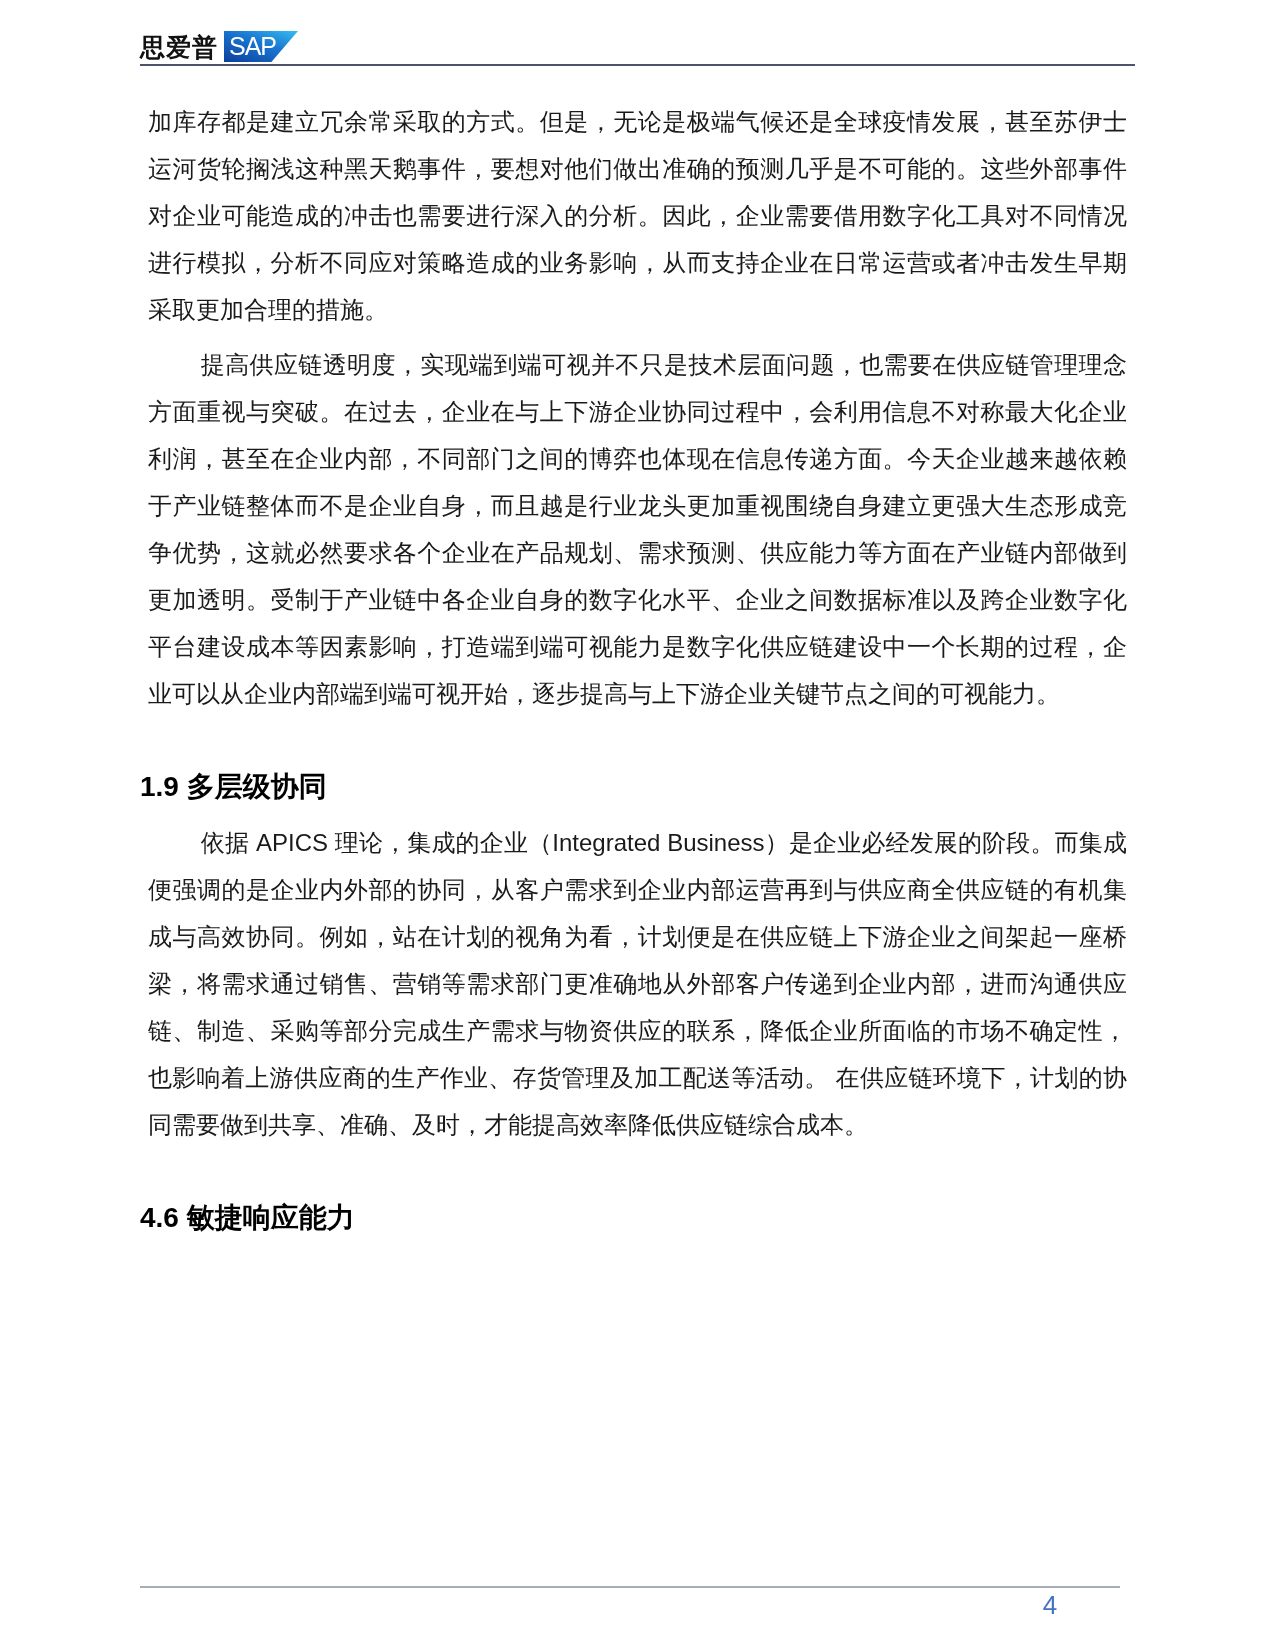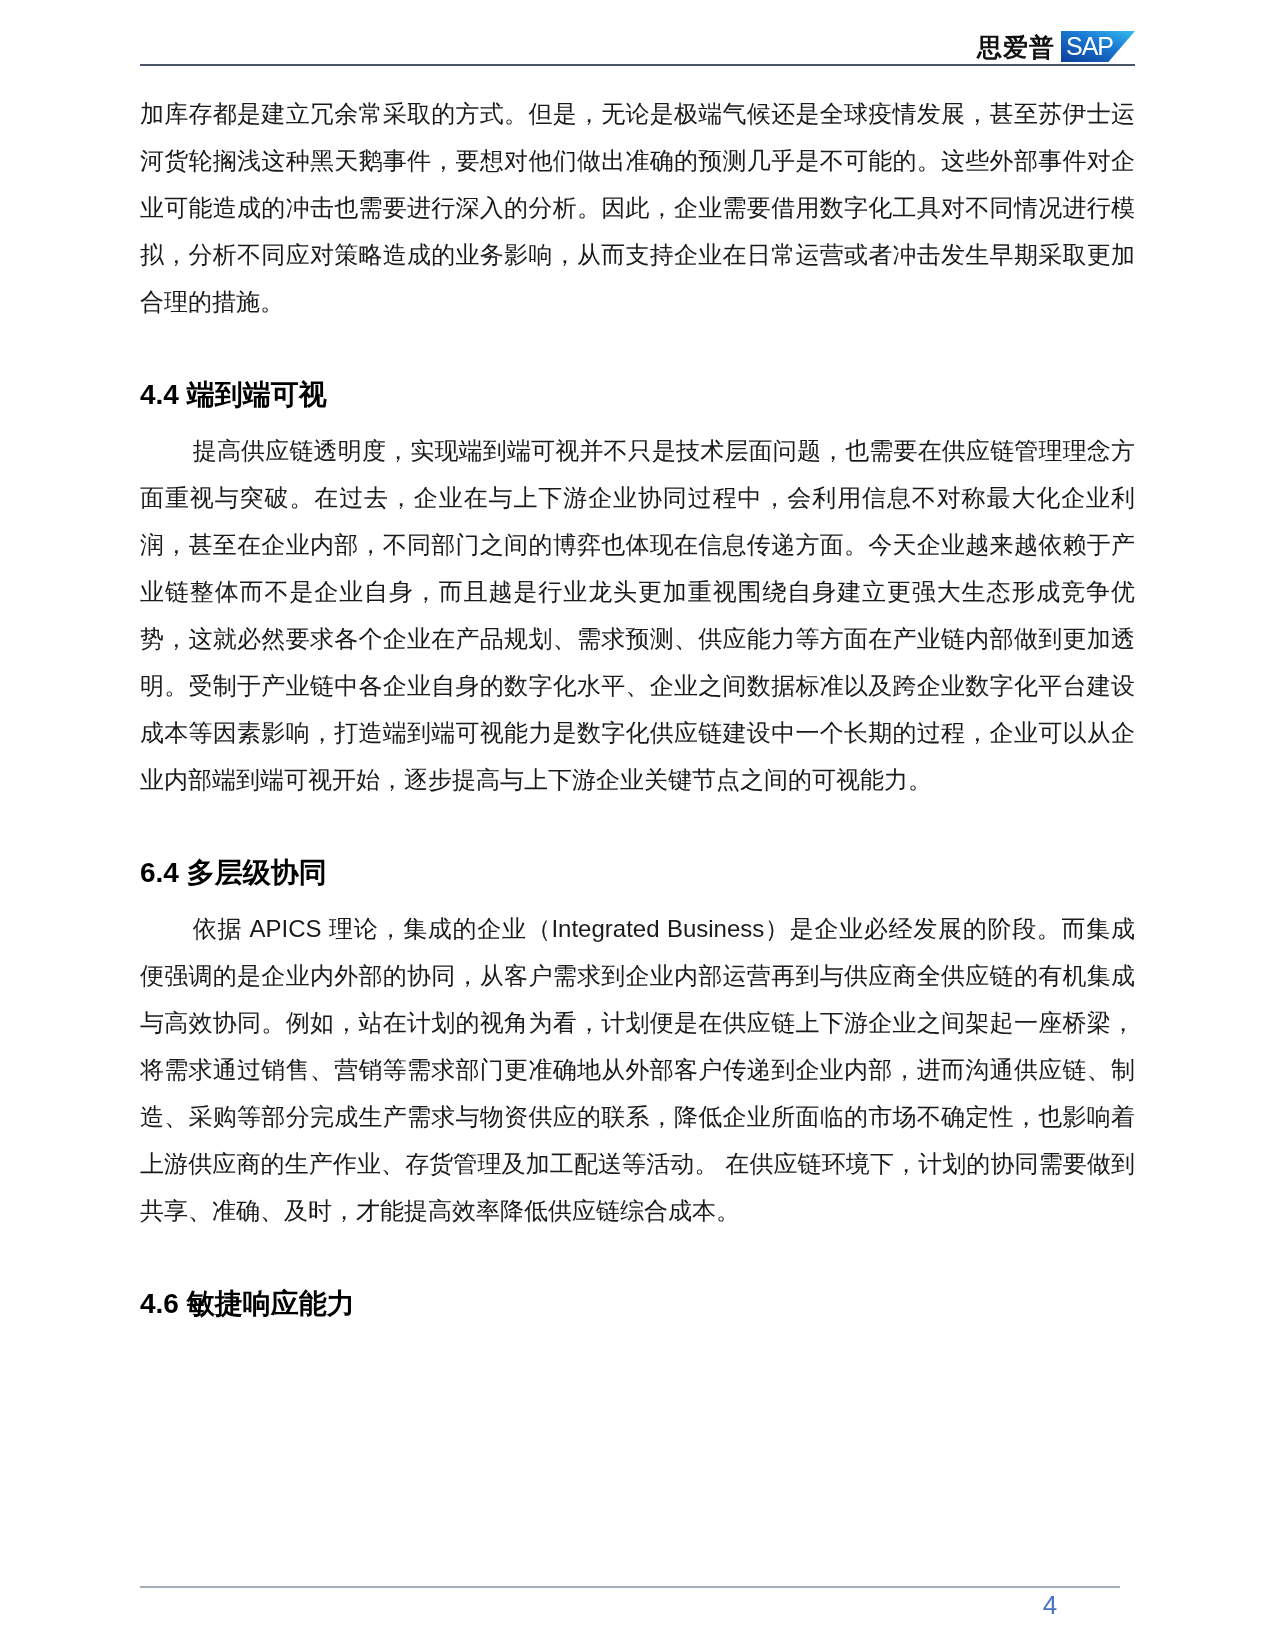--- a/index.html
+++ b/index.html
@@ -19,21 +19,21 @@
   
   .header {
     position: absolute;
     left: 140px;
     top: 0;
     width: 995px;
     height: 62px;
     border-bottom: 2px solid #4a5568;
     display: flex;
     align-items: flex-end;
-    justify-content: flex-end;
+    justify-content: flex-start;
     gap: 6px;
     padding-bottom: 2px;
     box-sizing: content-box;
   }
   .brand-cn {
     font-size: 25px;
     font-weight: bold;
     color: #111111;
     line-height: 30px;
     letter-spacing: 1px;
@@ -54,21 +54,21 @@
 
   
   .content {
     position: absolute;
     left: 140px;
     top: 90px;
     width: 995px;
     color: #1a1a1a;
   }
   .content p {
-    margin: 0;
+    margin: 8px;
     font-size: 24px;
     line-height: 47px;
     text-align: justify;
     color: #1a1a1a;
   }
   .content p.indent {
     text-indent: 2.2em;
   }
   .content h2 {
     font-size: 28px;
@@ -103,24 +103,23 @@
 <div class="page">
 
   <div class="header">
     <span class="brand-cn">思爱普</span>
     <span class="sap-logo">SAP</span>
   </div>
 
   <div class="content">
     <p>加库存都是建立冗余常采取的方式。但是，无论是极端气候还是全球疫情发展，甚至苏伊士运河货轮搁浅这种黑天鹅事件，要想对他们做出准确的预测几乎是不可能的。这些外部事件对企业可能造成的冲击也需要进行深入的分析。因此，企业需要借用数字化工具对不同情况进行模拟，分析不同应对策略造成的业务影响，从而支持企业在日常运营或者冲击发生早期采取更加合理的措施。</p>
 
-    <h2>4.4 端到端可视</h2>
     <p class="indent">提高供应链透明度，实现端到端可视并不只是技术层面问题，也需要在供应链管理理念方面重视与突破。在过去，企业在与上下游企业协同过程中，会利用信息不对称最大化企业利润，甚至在企业内部，不同部门之间的博弈也体现在信息传递方面。今天企业越来越依赖于产业链整体而不是企业自身，而且越是行业龙头更加重视围绕自身建立更强大生态形成竞争优势，这就必然要求各个企业在产品规划、需求预测、供应能力等方面在产业链内部做到更加透明。受制于产业链中各企业自身的数字化水平、企业之间数据标准以及跨企业数字化平台建设成本等因素影响，打造端到端可视能力是数字化供应链建设中一个长期的过程，企业可以从企业内部端到端可视开始，逐步提高与上下游企业关键节点之间的可视能力。</p>
 
-    <h2>6.4 多层级协同</h2>
+    <h2>1.9 多层级协同</h2>
     <p class="indent">依据 APICS 理论，集成的企业（Integrated Business）是企业必经发展的阶段。而集成便强调的是企业内外部的协同，从客户需求到企业内部运营再到与供应商全供应链的有机集成与高效协同。例如，站在计划的视角为看，计划便是在供应链上下游企业之间架起一座桥梁，将需求通过销售、营销等需求部门更准确地从外部客户传递到企业内部，进而沟通供应链、制造、采购等部分完成生产需求与物资供应的联系，降低企业所面临的市场不确定性，也影响着上游供应商的生产作业、存货管理及加工配送等活动。 在供应链环境下，计划的协同需要做到共享、准确、及时，才能提高效率降低供应链综合成本。</p>
 
     <h2>4.6 敏捷响应能力</h2>
   </div>
 
   <div class="footer-rule"></div>
   <div class="page-number">4</div>
 
 </div>
 

